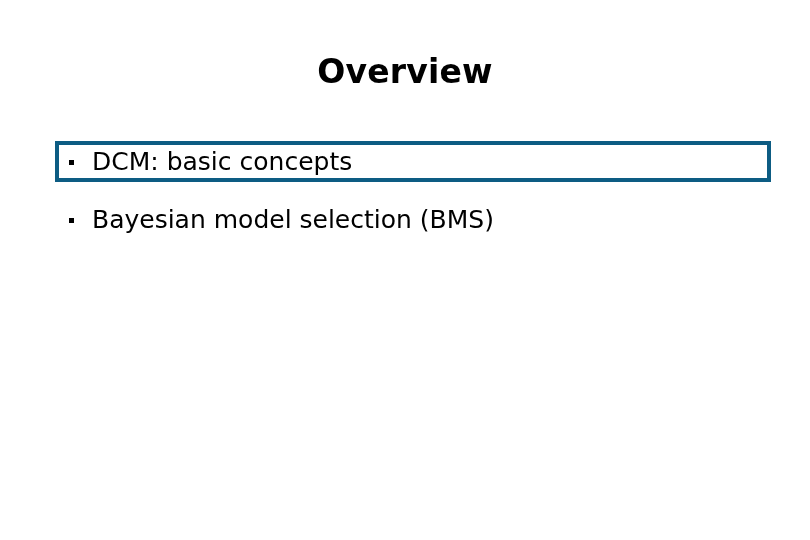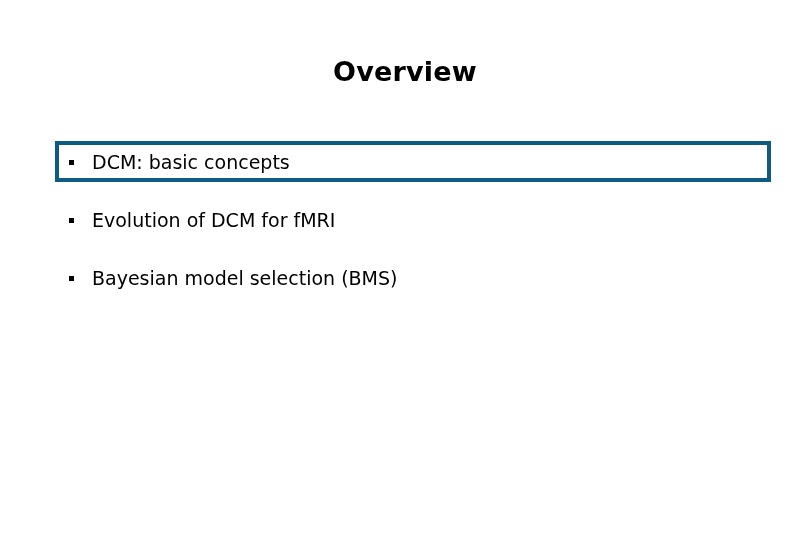--- a/index.html
+++ b/index.html
@@ -19,21 +19,21 @@
     height: 540px;
     background: #ffffff;
   }
   .slide-title {
     position: absolute;
     left: 0;
     top: 56px;
     width: 810px;
     text-align: center;
     font-family: "DejaVu Sans", sans-serif;
-    font-size: 27px;
+    font-size: 33px;
     font-weight: bold;
     color: #000000;
     letter-spacing: 0.2px;
     line-height: 32px;
   }
   .bullet-list {
     position: absolute;
     left: 0;
     top: 141px;
     width: 810px;
@@ -72,21 +72,21 @@
   .bullet-marker i {
     display: inline-block;
     width: 5px;
     height: 5px;
     background: #000000;
     vertical-align: middle;
     margin-bottom: 1px;
   }
   .bullet-text {
     font-family: "DejaVu Sans", sans-serif;
-    font-size: 19px;
+    font-size: 25px;
     line-height: 24px;
     color: #000000;
     white-space: nowrap;
     padding-left: 7px;
   }
 </style>
 </head>
 <body>
 
 <div class="slide">
@@ -95,26 +95,20 @@
 
   <div class="bullet-list">
 
     <div class="bullet-row highlighted">
       <div class="row-inner">
         <span class="bullet-marker"><i></i></span>
         <span class="bullet-text">DCM: basic concepts</span>
       </div>
     </div>
 
-    <div class="bullet-row">
-      <div class="row-inner">
-        <span class="bullet-marker"><i></i></span>
-        <span class="bullet-text">Evolution of DCM for fMRI</span>
-      </div>
-    </div>
 
     <div class="bullet-row">
       <div class="row-inner">
         <span class="bullet-marker"><i></i></span>
         <span class="bullet-text">Bayesian model selection (BMS)</span>
       </div>
     </div>
 
 
   </div>

